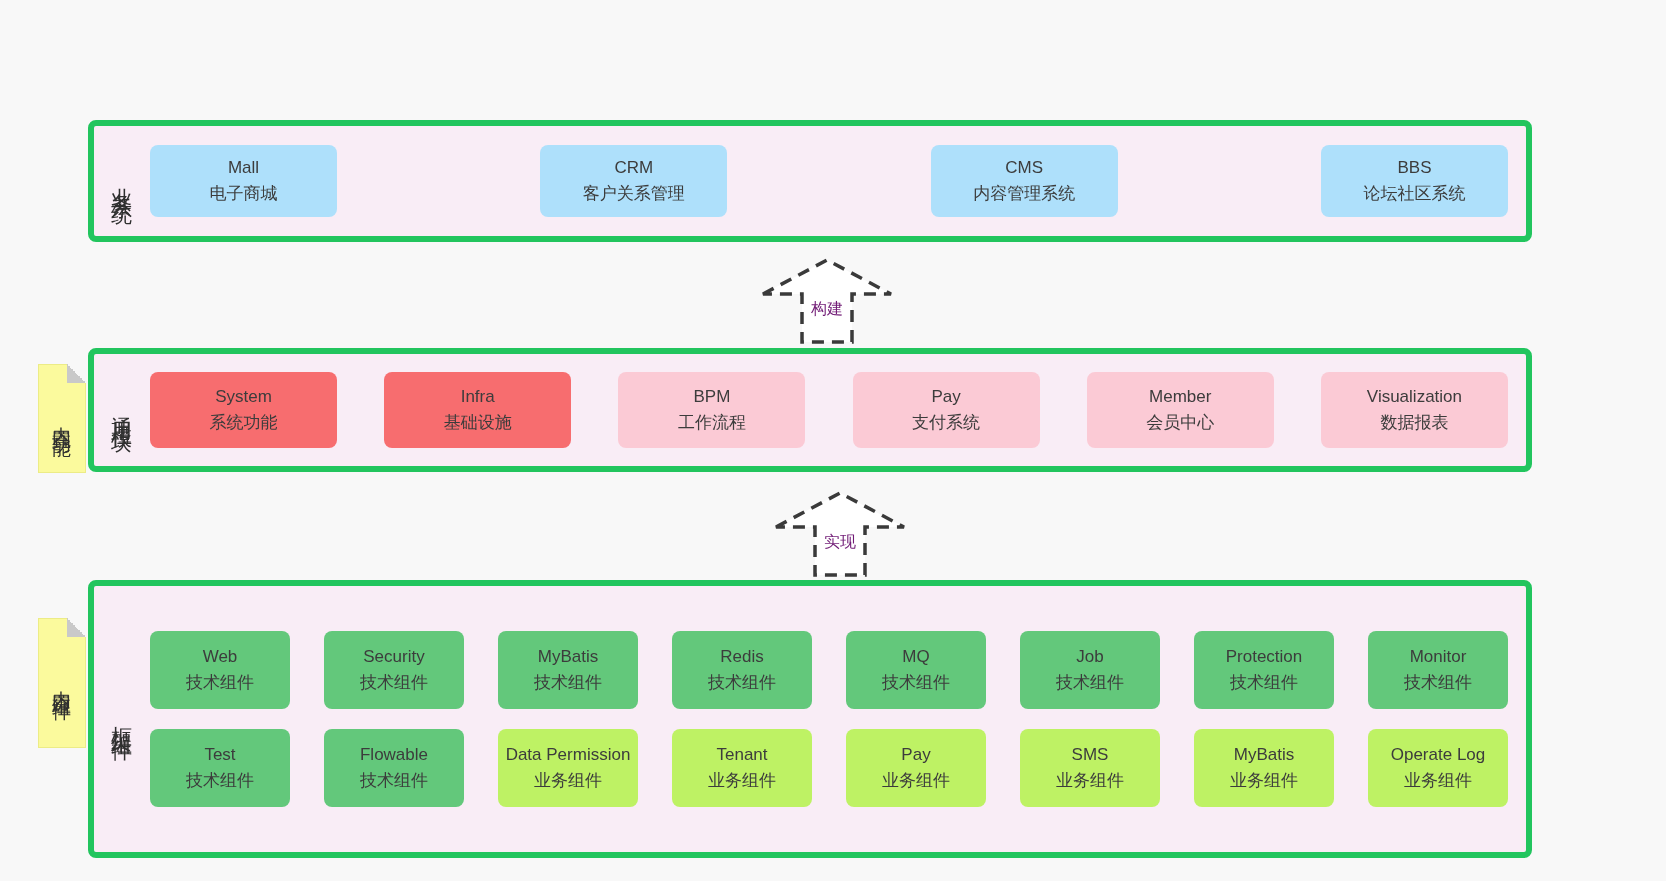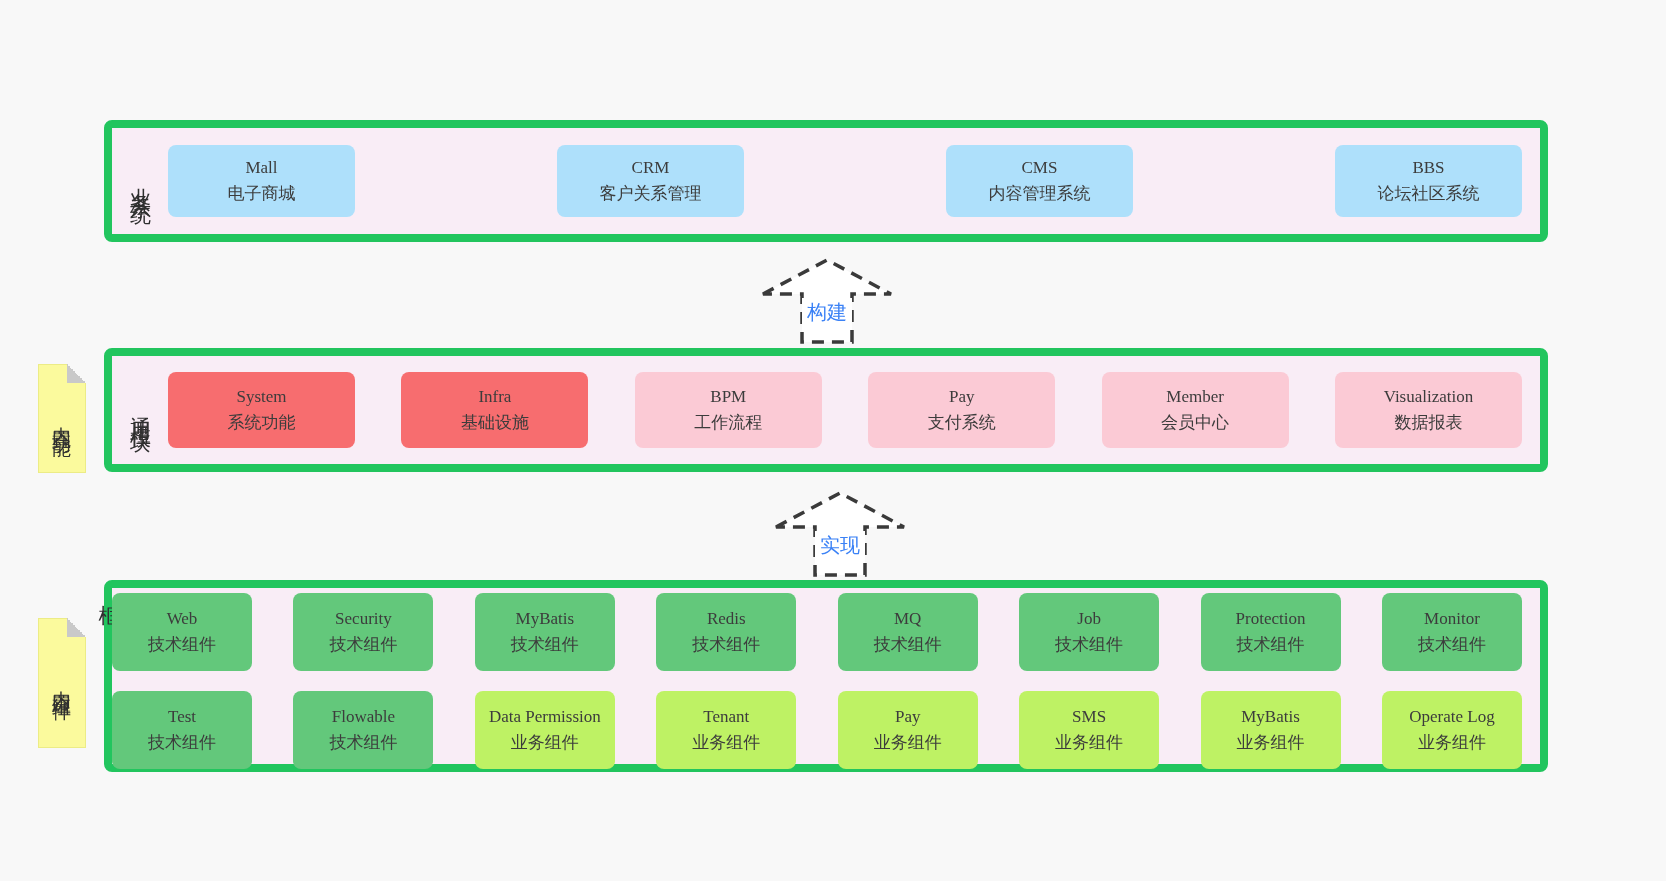--- a/index.html
+++ b/index.html
@@ -3,27 +3,27 @@
 <meta charset="utf-8">
 <style>
   html,body{margin:0;padding:0;}
   body{
     width:1666px;height:881px;position:relative;overflow:hidden;
     background:#f8f8f8;
     font-family:"Liberation Sans","DejaVu Sans",sans-serif;
     color:#3c3c3c;
   }
   .layer{
-    position:absolute;left:104px;width:1444px;box-sizing:border-box;
-    background:#f9edf6;border:8px solid #22c55e;border-radius:8px;
-    display:flex;align-items:stretch;font-family:Liberation Serif, serif;
+    position:absolute;left:88px;width:1444px;box-sizing:border-box;
+    background:#f9edf6;border:6px solid #22c55e;border-radius:8px;
+    display:flex;align-items:stretch;
   }
   .layer-business{top:120px;height:122px;}
   .layer-modules{top:348px;height:124px;}
-  .layer-components{top:580px;height:192px;flex-direction:column;}
+  .layer-components{top:580px;height:278px;}
   .side-label{
     width:56px;display:flex;align-items:center;justify-content:center;
     font-size:21px;color:#2f2f2f;
     writing-mode:vertical-lr;text-orientation:upright;
     letter-spacing:5px;line-height:1;
   }
   .boxes{
     flex:1;display:flex;align-items:center;justify-content:space-between;
     padding-right:18px;
   }
@@ -54,21 +54,21 @@
   .fold{
     position:absolute;top:-1px;right:-1px;width:19px;height:19px;
     background:linear-gradient(225deg,#f8f8f8 50%,#c9c9c9 50%);
   }
   .arrow{position:absolute;width:140px;height:92px;}
   .arrow-build{left:757px;top:254px;}
   .arrow-implement{left:770px;top:487px;}
   .arrow svg{position:absolute;left:0;top:0;}
   .arrow-label{
     position:absolute;left:50%;top:44px;transform:translateX(-50%);
-    background:#ffffff;padding:1px 5px;font-size:20px;color:#3b82f6;white-space:nowrap;
+    background:#ffffff;padding:1px 5px;font-size:16px;color:#701a75;white-space:nowrap;
   }
 </style>
 </head>
 <body>
 
 <div class="layer layer-business">
   <div class="side-label">业务系统</div>
   <div class="boxes">
     <div class="box box-wide blue">
       <div>Mall</div>

